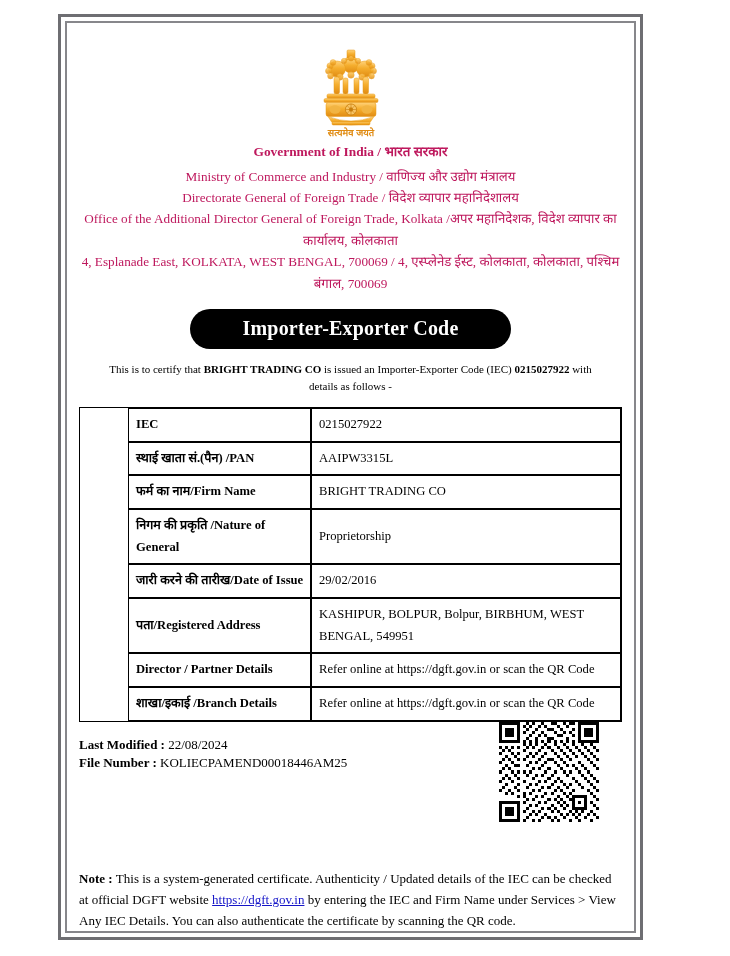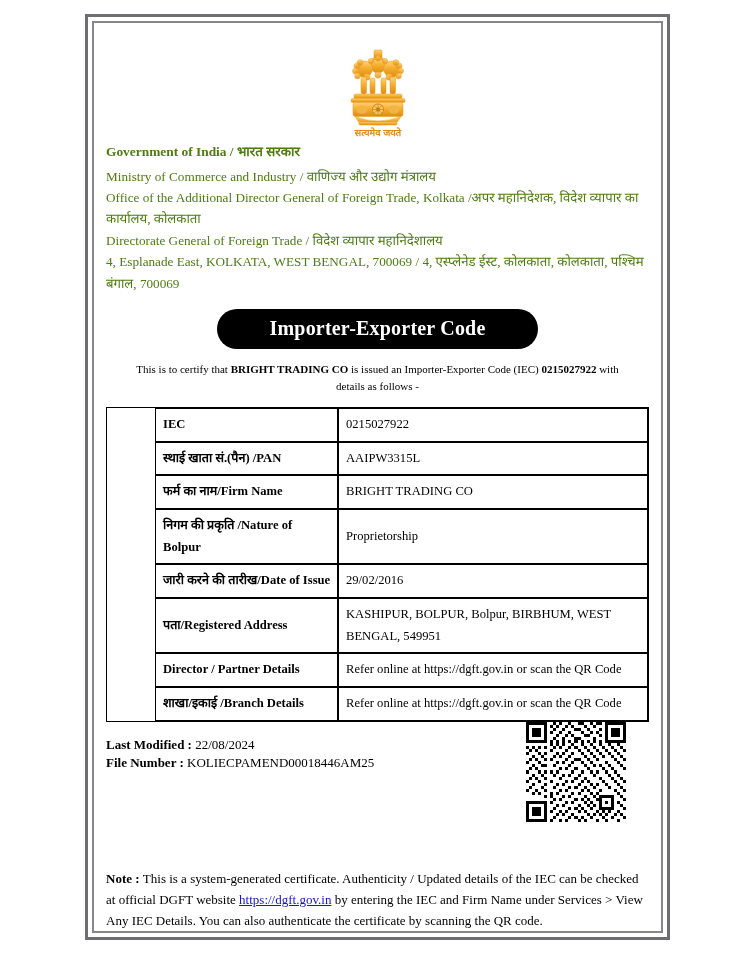--- a/index.html
+++ b/index.html
@@ -12,21 +12,21 @@
     height: 956px;
     font-family: "Liberation Serif", "DejaVu Serif", serif;
     color: #000000;
     position: relative;
     overflow: hidden;
   }
 
   
   #cert-frame {
     position: absolute;
-    left: 85px;
+    left: 58px;
     top: 14px;
     width: 585px;
     height: 926px;
     box-sizing: border-box;
     border: 3px solid #6e6e72;
     background: #ffffff;
   }
   #cert-inner {
     position: absolute;
     left: 4px;
@@ -52,23 +52,24 @@
   .emblem-wrap {
     text-align: center;
     margin-top: 14px;
     margin-bottom: 2px;
     line-height: 0;
   }
   .emblem-wrap svg { display: inline-block; }
 
   
   .hdr-line {
+    text-align: center;
     font-size: 13.2px;
     line-height: 1.62;
-    color: #4d7c0f;
+    color: #be185d;
   }
   .hdr-line.bold { font-weight: bold; font-size: 13.4px; }
   .hdr-gap { height: 3px; }
 
   
   .pill-row {
     text-align: center;
     margin-top: 15px;
     margin-bottom: 12px;
   }
@@ -226,22 +227,22 @@
           </g>
 
           <text x="41" y="89" text-anchor="middle" font-family="'Liberation Sans','DejaVu Sans',sans-serif" font-size="9.5" font-weight="bold" fill="#E08B12">सत्यमेव जयते</text>
         </svg>
       </div>
 
       <div>
         <div class="hdr-line bold">Government of India / भारत सरकार</div>
         <div class="hdr-gap"></div>
         <div class="hdr-line">Ministry of Commerce and Industry / वाणिज्य और उद्योग मंत्रालय</div>
+        <div class="hdr-line">Directorate General of Foreign Trade / विदेश व्यापार महानिदेशालय</div>
         <div class="hdr-line">Office of the Additional Director General of Foreign Trade, Kolkata /अपर महानिदेशक, विदेश व्यापार का कार्यालय, कोलकाता</div>
-        <div class="hdr-line">Directorate General of Foreign Trade / विदेश व्यापार महानिदेशालय</div>
         <div class="hdr-line">4, Esplanade East, KOLKATA, WEST BENGAL, 700069  / 4, एस्प्लेनेड ईस्ट, कोलकाता, कोलकाता, पश्चिम बंगाल, 700069</div>
       </div>
 
       <div class="pill-row">
         <span class="pill">Importer-Exporter Code</span>
       </div>
 
       <div class="certify">
         <span>This is to certify that </span><b>BRIGHT TRADING CO</b><span> is issued an Importer-Exporter Code (IEC) </span><b>0215027922</b><span> with details as follows -</span>
       </div>
@@ -254,21 +255,21 @@
           </tr>
           <tr>
             <td class="lbl">स्थाई खाता सं.(पैन) /PAN</td>
             <td class="val">AAIPW3315L</td>
           </tr>
           <tr>
             <td class="lbl">फर्म का नाम/Firm Name</td>
             <td class="val">BRIGHT TRADING CO</td>
           </tr>
           <tr>
-            <td class="lbl">निगम की प्रकृति /Nature of Bolpur</td>
+            <td class="lbl">निगम की प्रकृति /Nature of General</td>
             <td class="val">Proprietorship</td>
           </tr>
           <tr>
             <td class="lbl">जारी करने की तारीख/Date of Issue</td>
             <td class="val">29/02/2016</td>
           </tr>
           <tr>
             <td class="lbl">पता/Registered Address</td>
             <td class="val">KASHIPUR, BOLPUR, Bolpur, BIRBHUM, WEST BENGAL, 549951</td>
           </tr>

